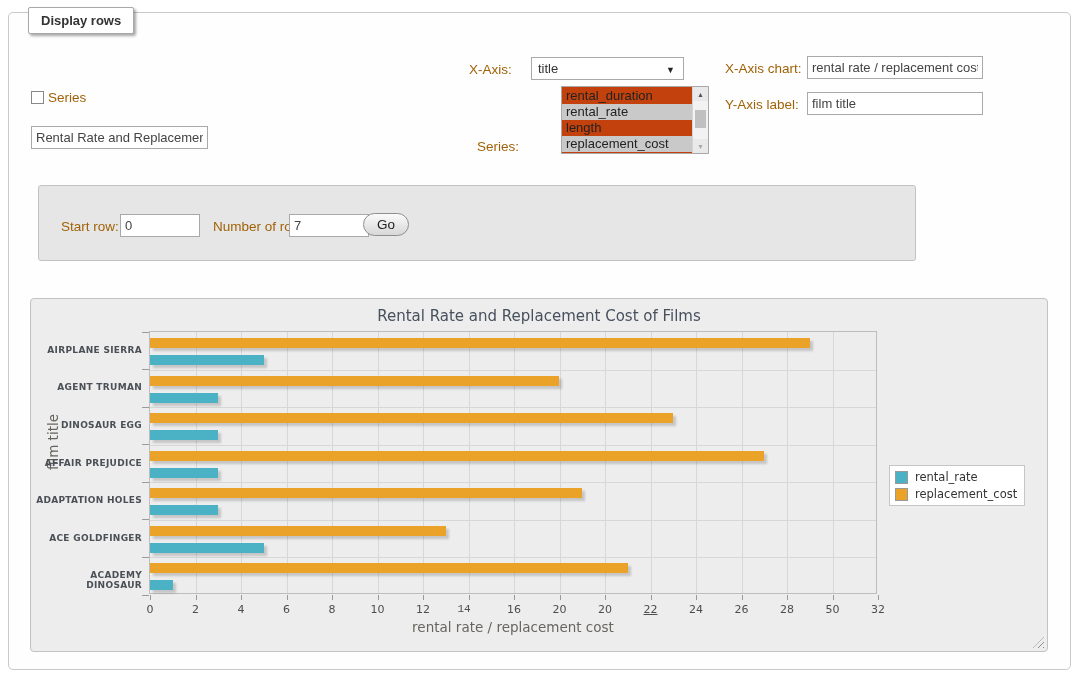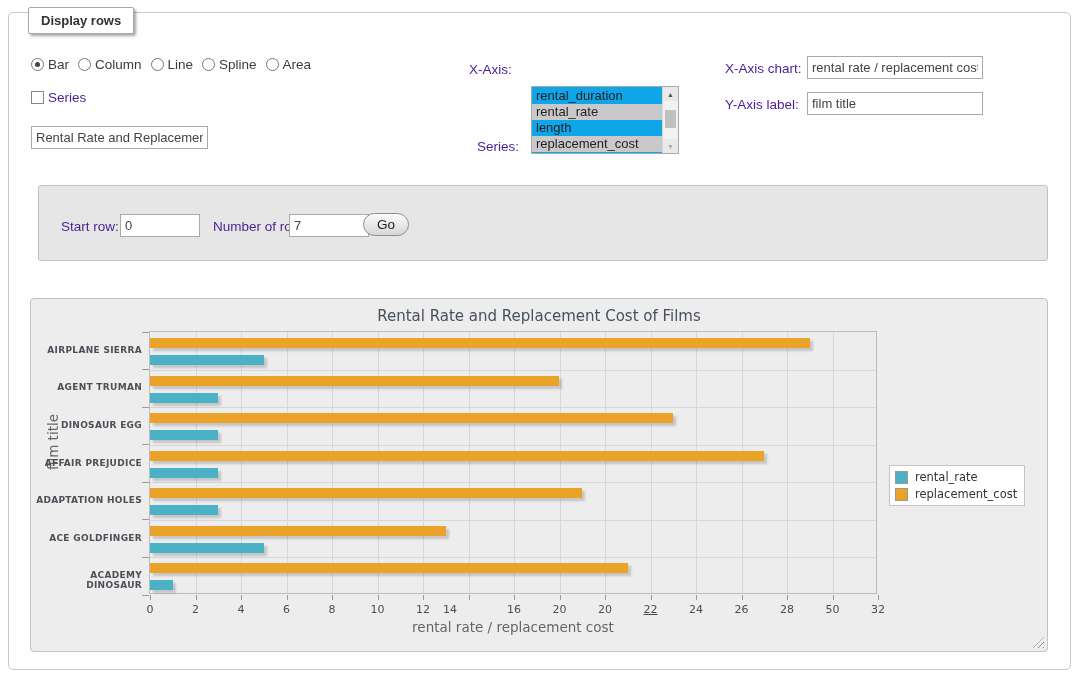--- a/index.html
+++ b/index.html
@@ -10,50 +10,50 @@
   
   .fieldset { position:absolute; left:8px; top:12px; width:1063px; height:658px;
               border:1px solid #c9c9c9; border-radius:5px; background:#fefefe; }
   .fieldset-legend { position:absolute; left:28px; top:7px; z-index:5; background:#fff;
               border:1px solid #a8a8a8; border-radius:2px; padding:5px 12px;
               font-size:13px; font-weight:bold; color:#333;
               box-shadow:2px 2px 3px rgba(0,0,0,0.35); }
 
   
   .abs { position:absolute; }
-  .form-label { font-size:13.5px; color:#4c1d95; white-space:nowrap; }
+  .form-label { font-size:13.5px; color:#a16207; white-space:nowrap; }
   .radio-row { display:flex; align-items:center; gap:9px; font-size:13.5px; color:#3c3c3c; }
   .radio-item { display:flex; align-items:center; gap:4px; cursor:default; }
   .radio-circle { width:13px; height:13px; border:1px solid #777; border-radius:50%;
                   background:#fff; position:relative; flex:0 0 auto; }
   .radio-circle.checked::after { content:""; position:absolute; left:3px; top:3px;
                   width:5px; height:5px; border-radius:50%; background:#444; }
   .checkbox-box { width:13px; height:13px; border:1px solid #888; background:#fff; flex:0 0 auto; }
   input.text-input { border:1px solid #a9a9a9; background:#fff; font-family:"Liberation Sans",sans-serif;
                   font-size:13px; color:#444; padding:2px 4px; height:23px; }
   .select-box { border:1px solid #a9a9a9; background:#fff; height:23px; display:flex;
                   align-items:center; font-size:13px; color:#333; padding:0 6px; position:relative; }
   .select-arrow { position:absolute; right:8px; top:7px; font-size:9px; color:#222; }
 
   
-  .multiselect { border:1px solid #a9a9a9; background:#0ea5e9; display:flex; overflow:hidden; }
+  .multiselect { border:1px solid #a9a9a9; background:#c2410c; display:flex; overflow:hidden;margin-left:30px; }
   .ms-options { flex:1 1 auto; padding-top:1px; }
   .ms-option { font-size:13px; color:#222; height:16px; line-height:16px; padding-left:4px;
                white-space:nowrap; overflow:hidden; }
   .ms-option.selected { background:#c9c9c9; }
   .ms-scrollbar { flex:0 0 15px; background:#f2f2f2; border-left:1px solid #d5d5d5;
                display:flex; flex-direction:column; align-items:center; }
   .ms-btn { width:15px; height:14px; background:#e9e9e9; color:#555; font-size:7px;
                display:flex; align-items:center; justify-content:center; }
   .ms-btn.dim { color:#aaa; }
   .ms-track { flex:1 1 auto; width:15px; position:relative; }
   .ms-thumb { position:absolute; left:2px; top:9px; width:11px; height:18px; background:#c0c0c0; }
 
   
-  .rows-panel { position:absolute; left:38px; top:185px; width:1010px; height:76px;
+  .rows-panel { position:absolute; left:38px; top:185px; width:878px; height:76px;
                 background:#e6e6e6; border:1px solid #c2c2c2; border-radius:3px; }
   .go-button { position:absolute; border:1px solid #8e8e8e; border-radius:12px;
                 background:linear-gradient(#fbfbfb,#d7d7d7); font-size:13.5px; color:#222;
                 padding:3px 13px; font-family:"Liberation Sans",sans-serif; cursor:pointer; }
 
   
   .chart-panel { position:absolute; left:30px; top:298px; width:1018px; height:354px;
                 background:#ededed; border:1px solid #c2c2c2; border-radius:4px; }
   .chart-title { position:absolute; left:0; top:8px; width:100%; text-align:center;
                 font-family:"DejaVu Sans",sans-serif; font-size:15px; color:#47505d; }
@@ -85,51 +85,33 @@
 </style>
 </head>
 <body>
 
 <div class="page">
 
   <div class="fieldset-legend">Display rows</div>
 
   <div class="fieldset">
 
-    <div class="abs radio-row" style="left:22px; top:44px;" id="chart-type-group">
-        <span class="radio-item">
-          <span class="radio-circle checked"></span>
-          <span>Bar</span>
-        </span>
-        <span class="radio-item">
-          <span class="radio-circle"></span>
-          <span>Column</span>
-        </span>
-        <span class="radio-item">
-          <span class="radio-circle"></span>
-          <span>Line</span>
-        </span>
-        <span class="radio-item">
-          <span class="radio-circle"></span>
-          <span>Spline</span>
-        </span>
-        <span class="radio-item">
-          <span class="radio-circle"></span>
-          <span>Area</span>
-        </span>
-      </div>
 
     <div class="abs radio-item" style="left:22px; top:77px;">
       <span class="checkbox-box"></span>
       <span class="form-label">Series</span>
     </div>
 
     <input class="abs text-input" style="left: 22px; top: 113px; width: 177px;" value="Rental Rate and Replacement Cost of Films">
 
     <span class="abs form-label" style="left:460px; top:49px;">X-Axis:</span>
+    <div class="abs select-box" style="left:522px; top:44px; width:153px;">
+      <span>title</span>
+      <span class="select-arrow">▼</span>
+    </div>
 
     <span class="abs form-label" style="left:468px; top:126px;">Series:</span>
     <div class="abs multiselect" style="left:522px; top:73px; width:148px; height:68px;">
       <div class="ms-options" id="series-options">
           <div class="ms-option">rental_duration</div>
           <div class="ms-option selected">rental_rate</div>
           <div class="ms-option">length</div>
           <div class="ms-option selected">replacement_cost</div>
         </div>
       <div class="ms-scrollbar">
@@ -176,21 +158,21 @@
         <div class="xtickdash" style="left: 182px;"></div>
         <div class="xtick-label" style="left: 182px;">8</div>
         <div class="vgrid" style="left: 227.5px;"></div>
         <div class="xtickdash" style="left: 227.5px;"></div>
         <div class="xtick-label" style="left: 227.5px;">10</div>
         <div class="vgrid" style="left: 273px;"></div>
         <div class="xtickdash" style="left: 273px;"></div>
         <div class="xtick-label" style="left: 273px;">12</div>
         <div class="vgrid" style="left: 318.5px;"></div>
         <div class="xtickdash" style="left: 318.5px;"></div>
-        <div class="xtick-label" style="left: 300px;">14</div>
+        <div class="xtick-label" style="left: 314px; font-family: Liberation Mono, monospace;">14</div>
         <div class="vgrid" style="left: 364px;"></div>
         <div class="xtickdash" style="left: 364px;"></div>
         <div class="xtick-label" style="left: 364px;">16</div>
         <div class="vgrid" style="left: 409.5px;"></div>
         <div class="xtickdash" style="left: 409.5px;"></div>
         <div class="xtick-label" style="left: 409.5px;">20</div>
         <div class="vgrid" style="left: 455px;"></div>
         <div class="xtickdash" style="left: 455px;"></div>
         <div class="xtick-label" style="left: 455px;">20</div>
         <div class="vgrid" style="left: 500.5px;"></div>

